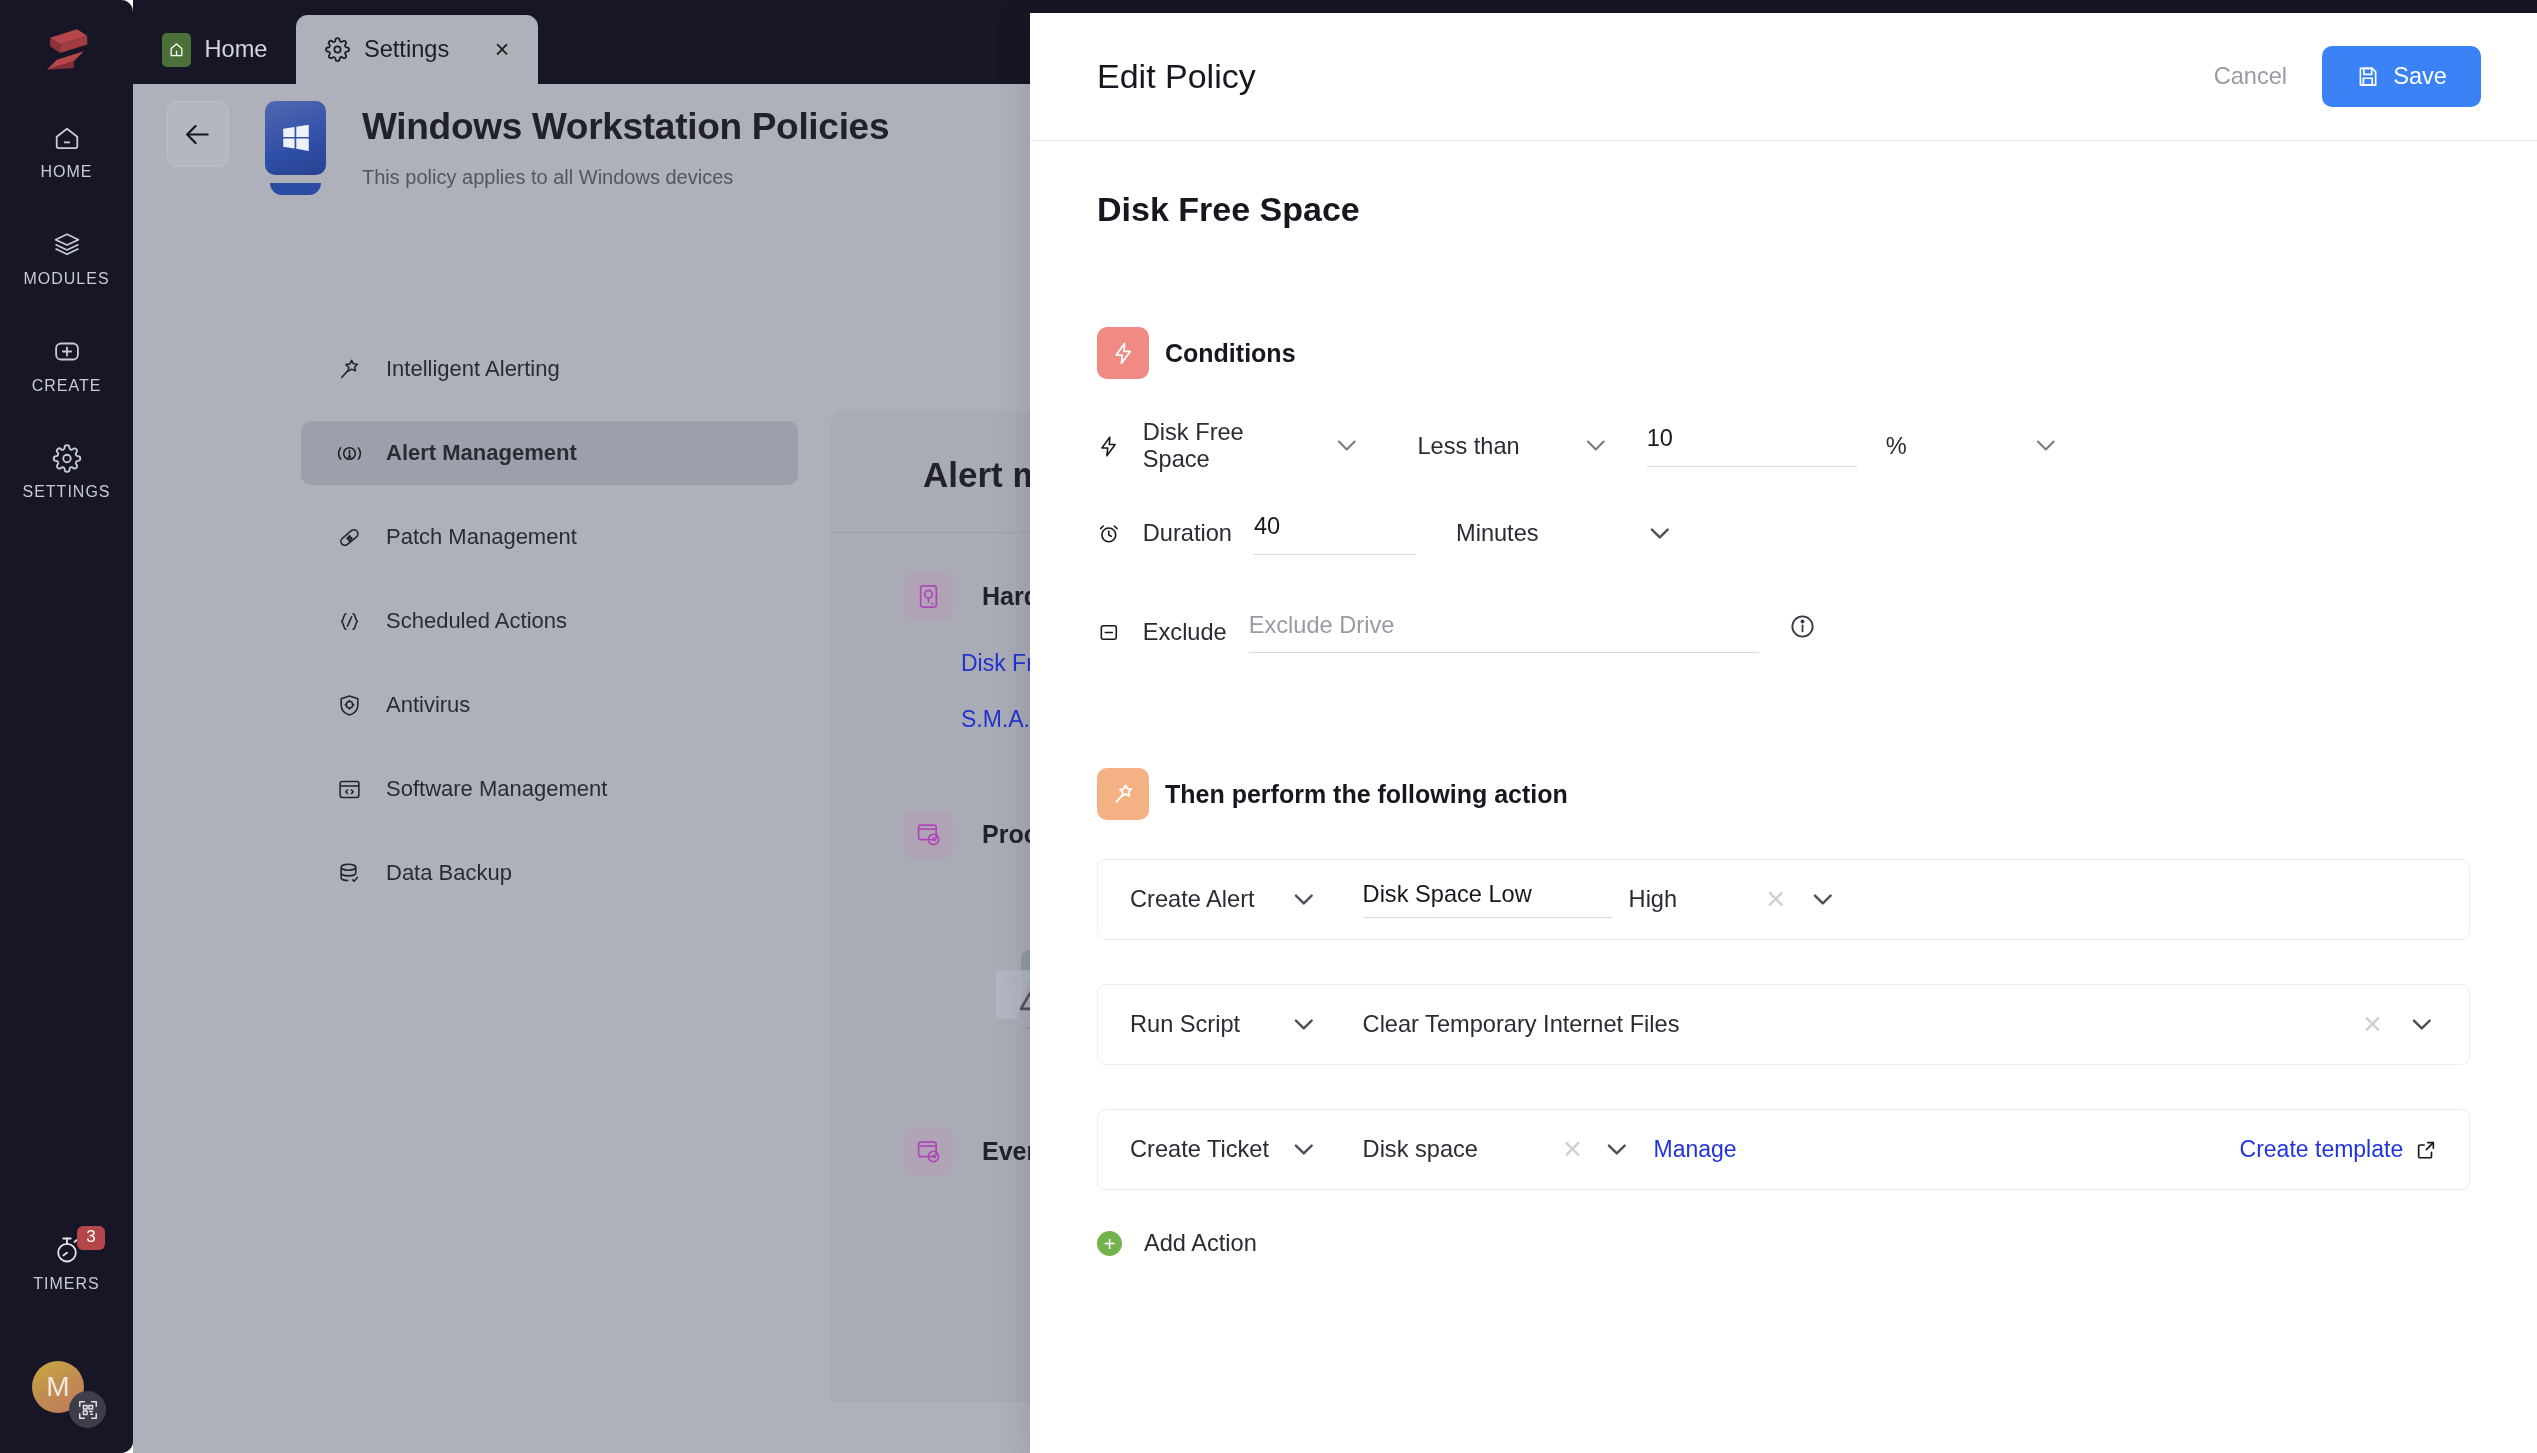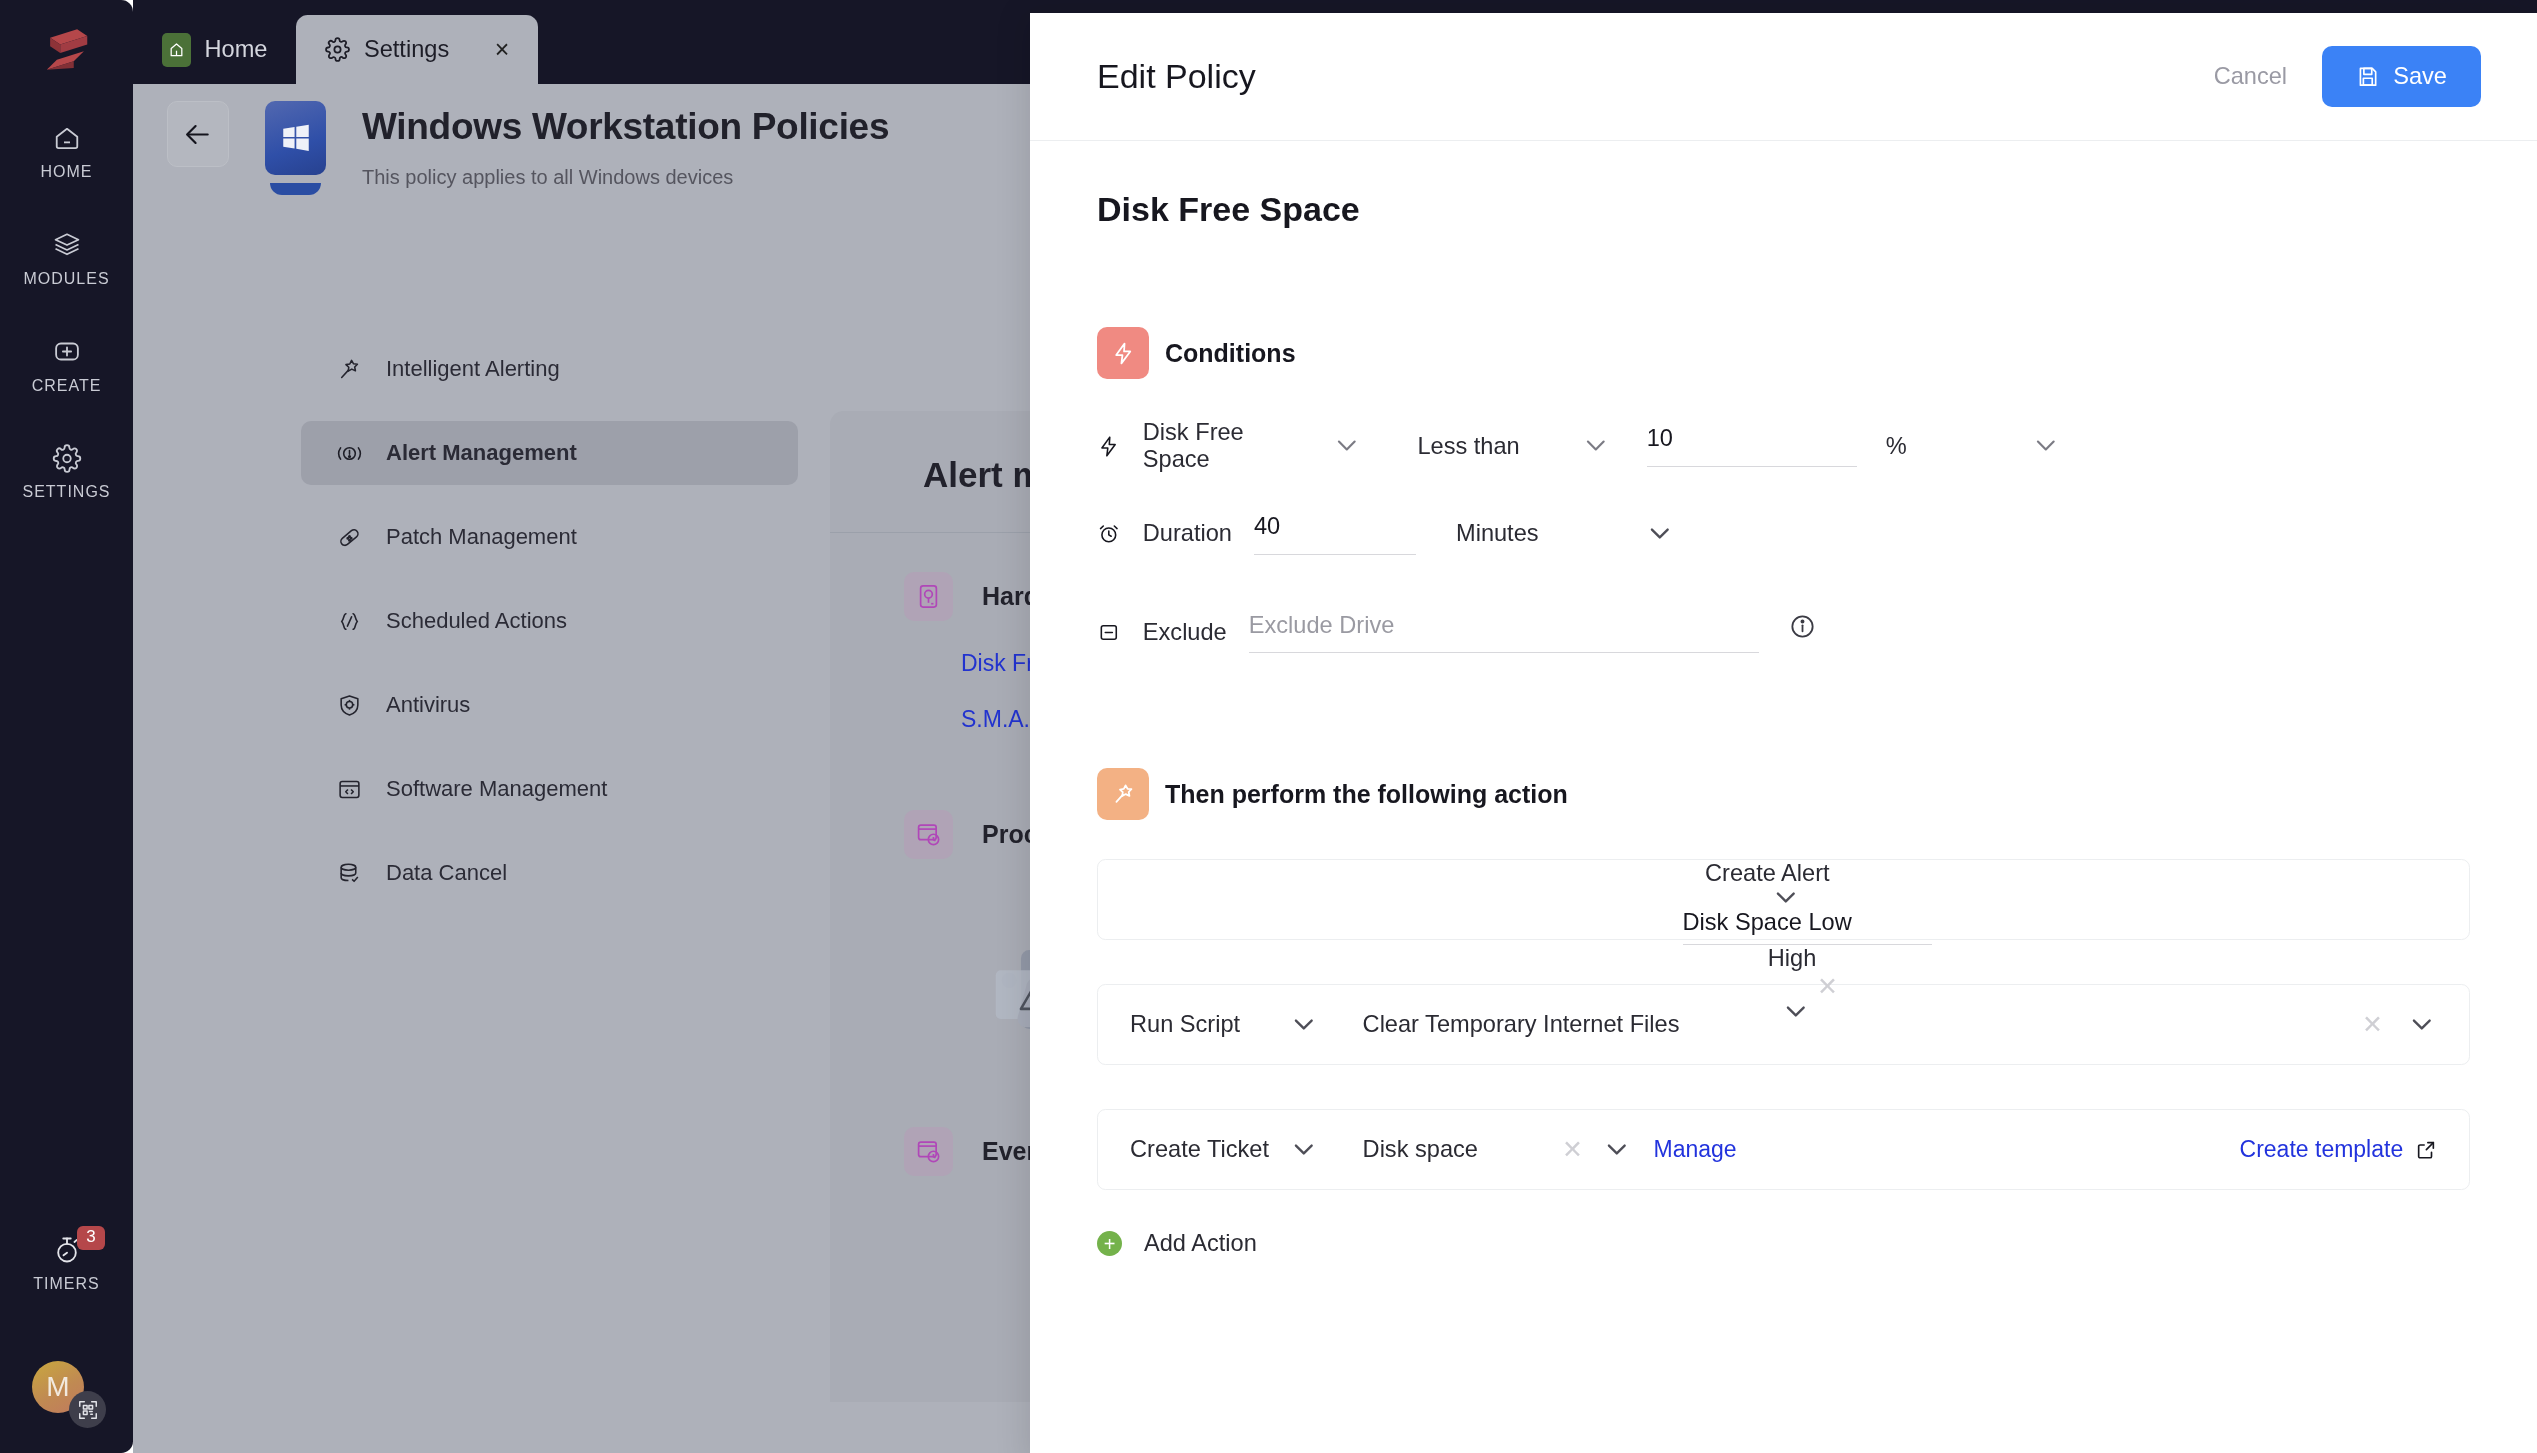--- a/index.html
+++ b/index.html
@@ -295,21 +295,21 @@
       </div>
       <div class="nav-item">
         <span class="nav-ic">
           <svg width="25" height="25" viewBox="0 0 24 24" fill="none" stroke="#24242e" stroke-width="1.5" stroke-linejoin="round">
             <ellipse cx="11" cy="6" rx="7" ry="2.8"></ellipse>
             <path d="M4 6 v5.5 c0 1.55 3.13 2.8 7 2.8 s7 -1.25 7 -2.8 V6"></path>
             <path d="M4 11.5 v4.5 c0 1.55 3.13 2.8 7 2.8"></path>
             <polyline points="14.5,17.6 16.4,19.5 20,15.4"></polyline>
           </svg>
         </span>
-        <span>Data Cancel</span>
+        <span>Data Backup</span>
       </div>
     </div>
 
     <div id="alert-card">
       <div id="alert-card-title">Alert management</div>
       <div id="alert-card-divider"></div>
 
       <div class="cat-row">
         <span class="cat-ic">
           <svg width="27" height="27" viewBox="0 0 24 24" fill="none" stroke="#b047b8" stroke-width="1.5" stroke-linejoin="round">
@@ -579,21 +579,21 @@
     <div class="section-head" style="margin-top:115px;">
       <span class="section-badge" style="background:#f3b184;">
         <svg width="25" height="25" viewBox="0 0 24 24" fill="none" stroke="#ffffff" stroke-width="1.7" stroke-linecap="round" stroke-linejoin="round">
           <path d="M14 3.2 l1.9 3.3 3.7 .4 -2.6 2.7 .7 3.7 -3.5 -1.7 -3.4 1.9 .5 -3.7 -2.7 -2.5 3.7 -.6 Z"></path>
           <line x1="11" y1="12.6" x2="5.2" y2="19"></line>
         </svg>
       </span>
       <span class="section-title">Then perform the following action</span>
     </div>
 
-    <div class="action-card" style="margin-top:39px;flex-direction:column;">
+    <div class="action-card" style="margin-top:39px;">
       <span class="action-type">Create Alert</span>
       <span class="chev" style="margin-left:5px;">
         <svg width="23.6" height="15" viewBox="0 0 24 14" fill="none" stroke="#4e4e57" stroke-width="2.4" stroke-linecap="round" stroke-linejoin="round">
             <polyline points="4,3 12,11 20,3"></polyline>
           </svg>
       </span>
       <input class="underline-input" style="width: 249px; margin-left: 47px; padding-bottom: 8.4px;" value="Disk Space Low">
       <div class="field-select" style="margin-left:17px;">
         <span class="cond-label">High</span>
       </div>

